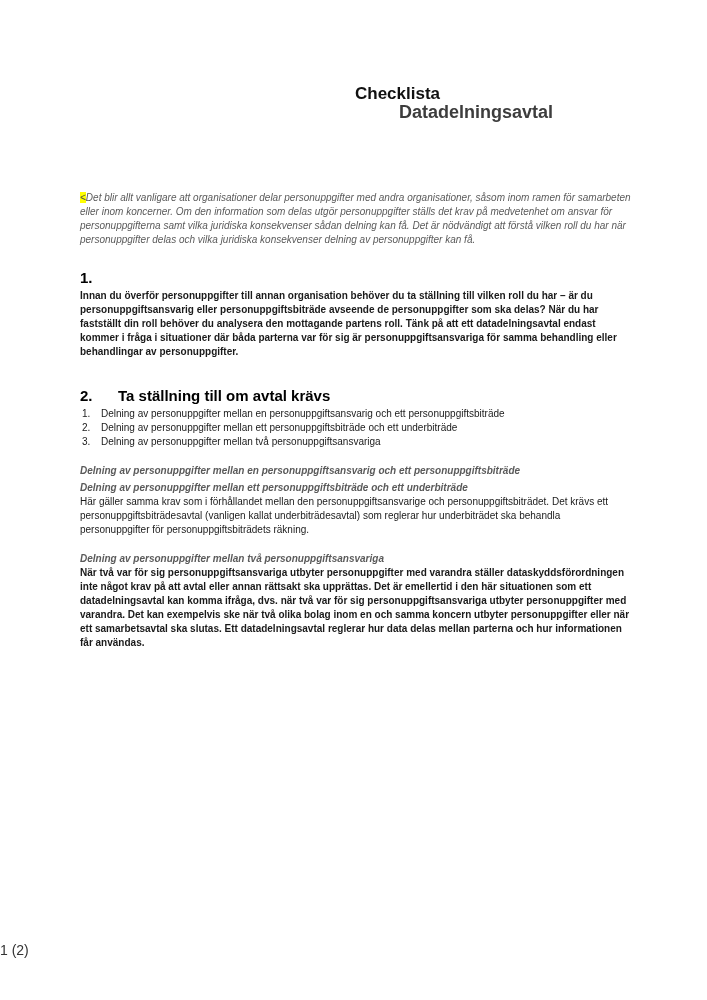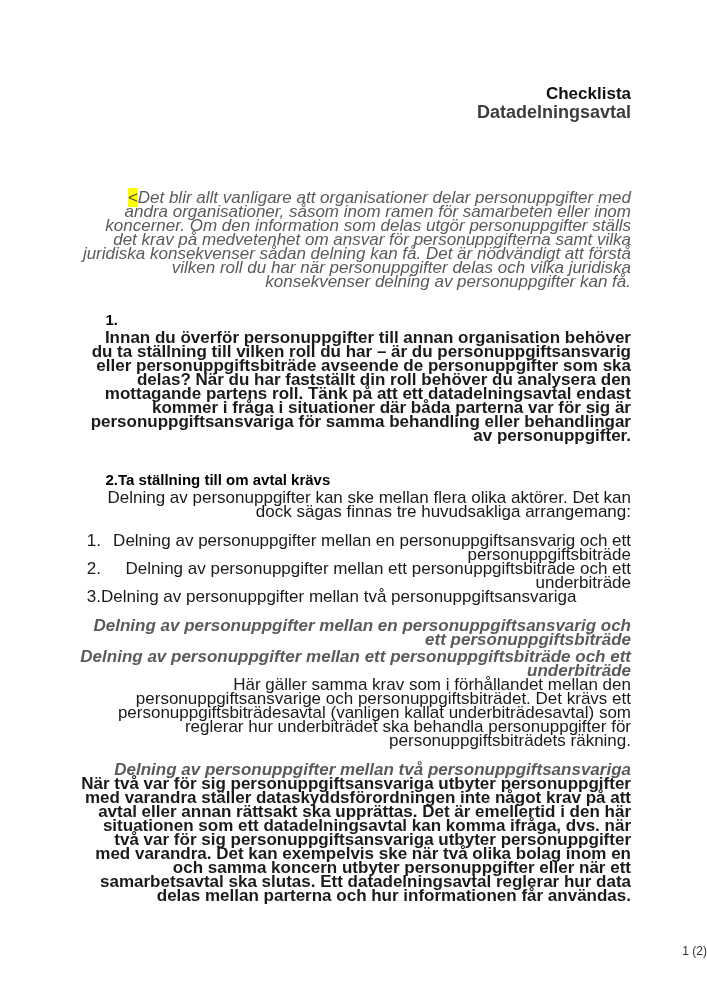--- a/index.html
+++ b/index.html
@@ -11,38 +11,37 @@
     background: #ffffff;
     font-family: "Liberation Sans", sans-serif;
     color: #1a1a1a;
     overflow: hidden;
   }
   .content {
     position: absolute;
     left: 80px;
     top: 84px;
     width: 551px;
-    text-align: right;
   }
   .title-block { margin-left: 275px; }
   .doc-title {
     font-size: 17px;
     font-weight: bold;
     color: #111111;
     line-height: 20px;
   }
   .doc-subtitle {
     font-size: 18px;
     font-weight: bold;
     color: #3d3d3d;
     line-height: 17px;
     margin-left: 44px;
   }
   p, .list-row, .subhead {
-    font-size: 17px;
+    font-size: 10px;
     line-height: 14px;
   }
   .intro {
     margin-top: 70px;
     font-style: italic;
     color: #5a5a5a;
   }
   .intro p { margin-bottom: 15px; }
   .intro p:last-child { margin-bottom: 0; }
   .hl {
@@ -72,22 +71,22 @@
     font-style: italic;
     color: #5a5a5a;
     margin-top: 3px;
     margin-bottom: 0;
   }
   .footer {
     position: absolute;
     bottom: 42px;
     left: 0;
     width: 100%;
-    text-align: right;
-    font-size: 12px;
+    text-align: left;
+    font-size: 14px;
     color: #333333;
   }
 </style>
 </head>
 <body>
 
 <div class="page">
   <div class="content">
 
     <header class="title-block">
@@ -104,21 +103,20 @@
         <span class="sec-num">1.</span>
       </h2>
       <p class="body-para">Innan du överför personuppgifter till annan organisation behöver du ta ställning till vilken roll du har – är du personuppgiftsansvarig eller personuppgiftsbiträde avseende de personuppgifter som ska delas? När du har fastställt din roll behöver du analysera den mottagande partens roll. Tänk på att ett datadelningsavtal endast kommer i fråga i situationer där båda parterna var för sig är personuppgiftsansvariga för samma behandling eller behandlingar av personuppgifter.</p>
     </section>
 
     <section class="section-2">
       <h2 class="sec-heading">
         <span class="sec-num">2.</span>
         <span>Ta ställning till om avtal krävs</span>
       </h2>
-      <p class="body-para">Delning av personuppgifter kan ske mellan flera olika aktörer. Det kan dock sägas finnas tre huvudsakliga arrangemang:</p>
 
       <div class="olist">
         <div class="list-row">
           <span class="li-num">1.</span>
           <span>Delning av personuppgifter mellan en personuppgiftsansvarig och ett personuppgiftsbiträde</span>
         </div>
         <div class="list-row">
           <span class="li-num">2.</span>
           <span>Delning av personuppgifter mellan ett personuppgiftsbiträde och ett underbiträde</span>
         </div>

